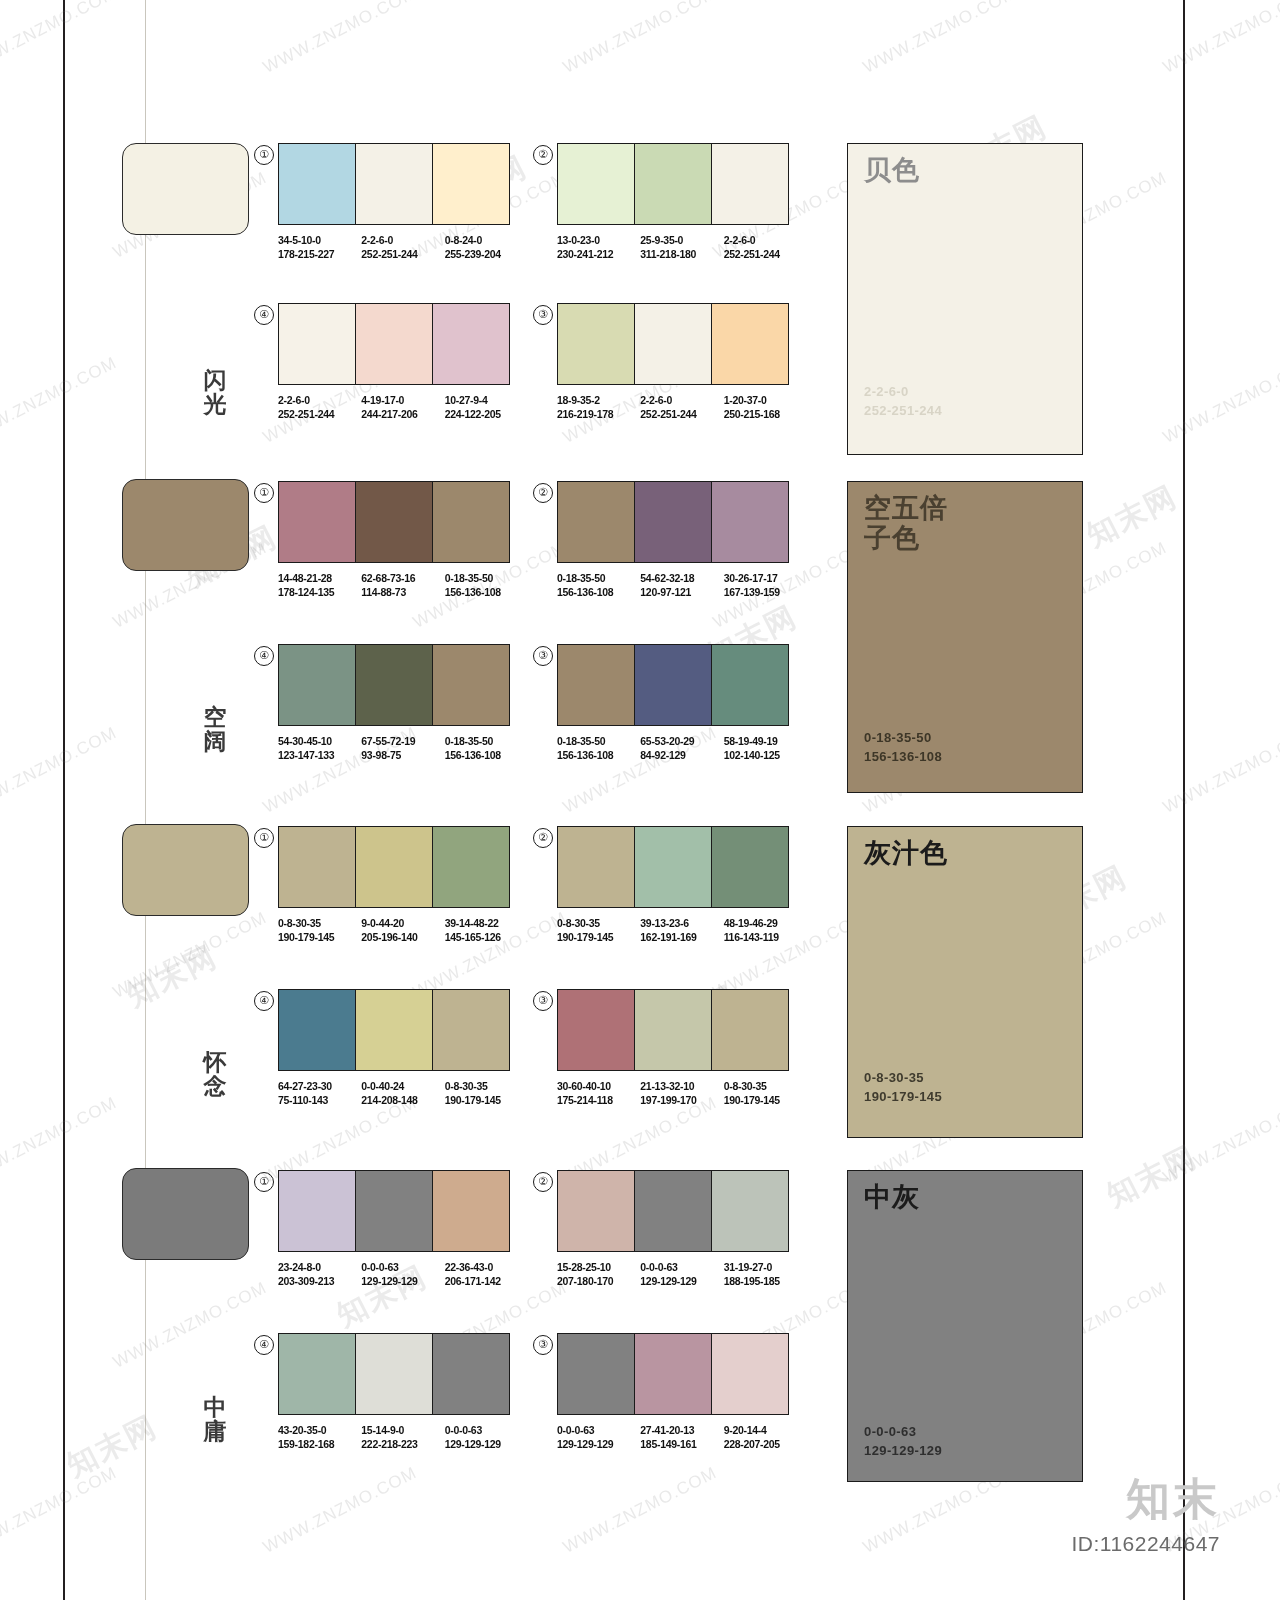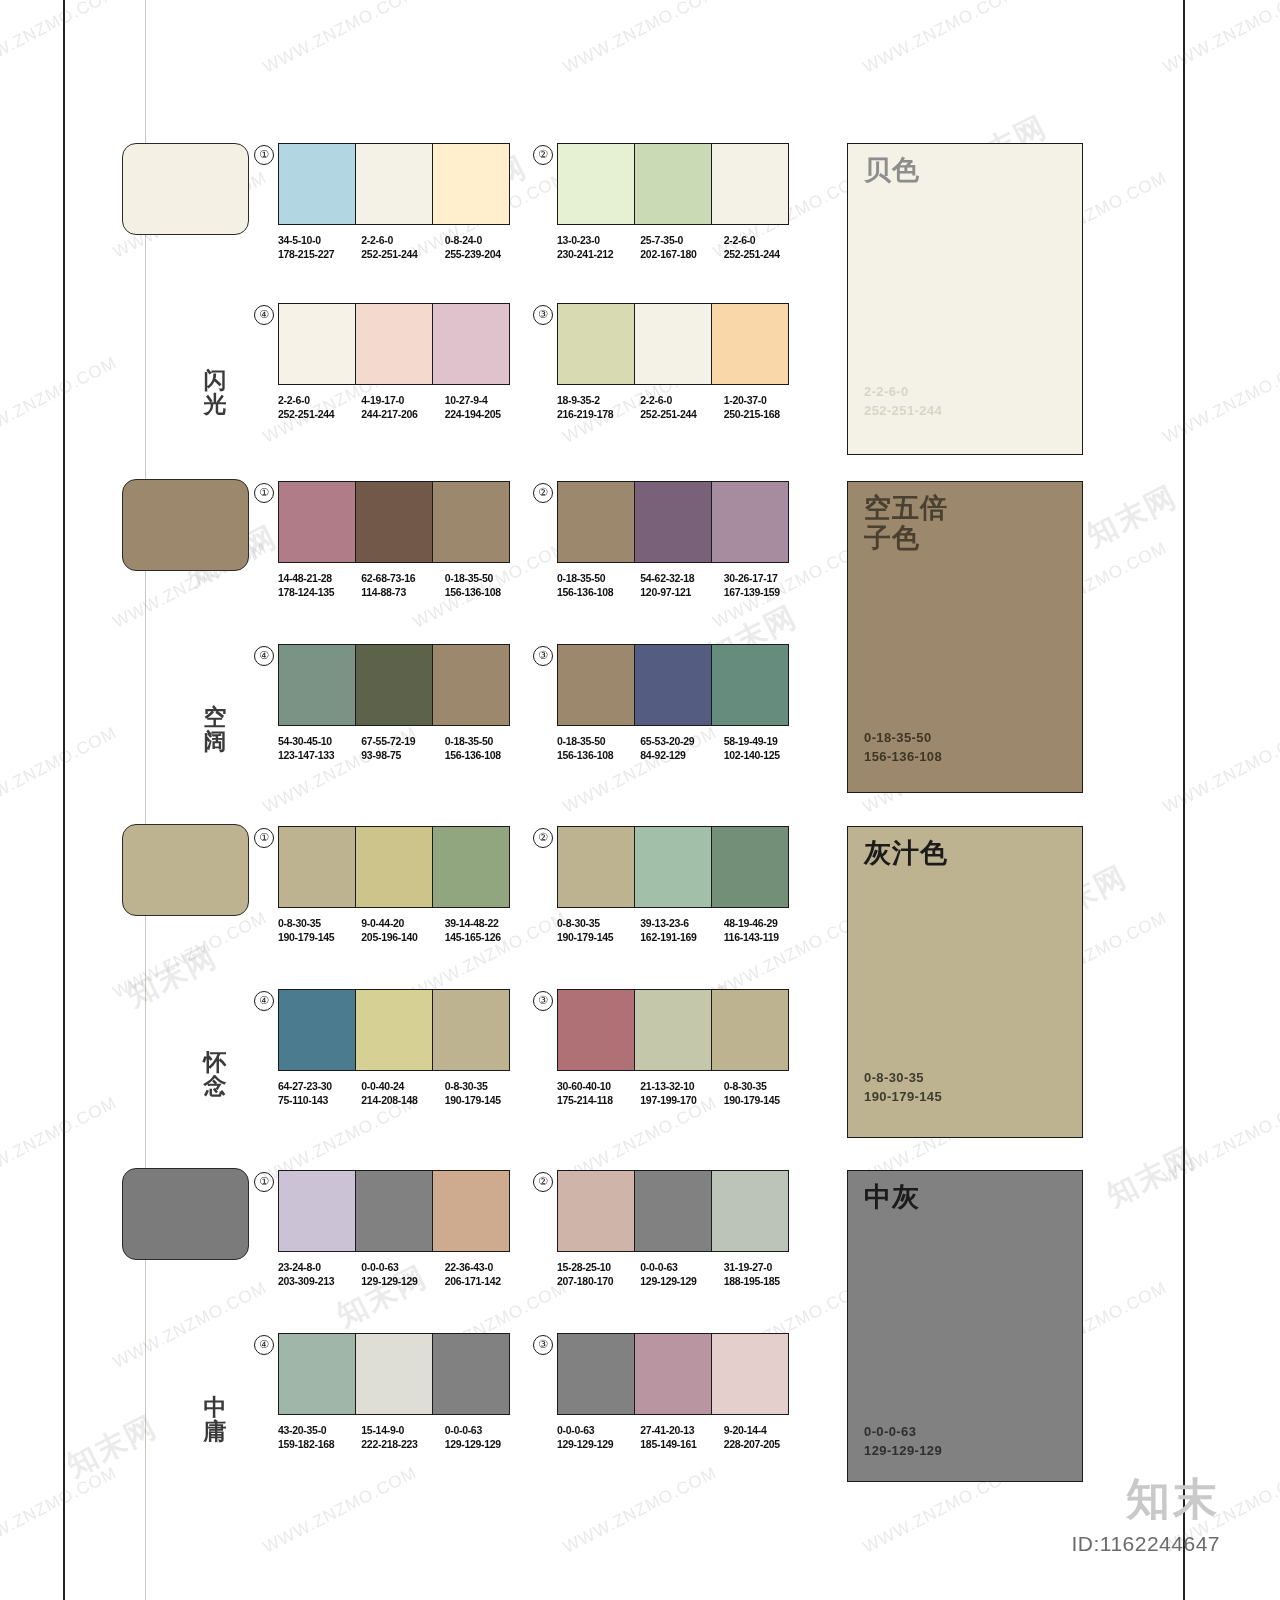--- a/index.html
+++ b/index.html
@@ -288,22 +288,22 @@
           <div class="sw" style="background: rgb(230, 241, 212);"></div>
           <div class="sw" style="background: rgb(202, 218, 180);"></div>
           <div class="sw" style="background: rgb(244, 241, 231);"></div>
         </div>
         <div class="pal-codes">
           <div class="code">
             <div>13-0-23-0</div>
             <div>230-241-212</div>
           </div>
           <div class="code">
-            <div>25-7-35-0</div>
-            <div>202-167-180</div>
+            <div>25-9-35-0</div>
+            <div>311-218-180</div>
           </div>
           <div class="code">
             <div>2-2-6-0</div>
             <div>252-251-244</div>
           </div>
         </div>
       </div>
       <div class="palette" style="left: 278px; top: 303px;">
         <div class="pal-num">④</div>
         <div class="pal-strip">
@@ -315,21 +315,21 @@
           <div class="code">
             <div>2-2-6-0</div>
             <div>252-251-244</div>
           </div>
           <div class="code">
             <div>4-19-17-0</div>
             <div>244-217-206</div>
           </div>
           <div class="code">
             <div>10-27-9-4</div>
-            <div>224-194-205</div>
+            <div>224-122-205</div>
           </div>
         </div>
       </div>
       <div class="palette" style="left: 557px; top: 303px;">
         <div class="pal-num">③</div>
         <div class="pal-strip">
           <div class="sw" style="background: rgb(216, 219, 178);"></div>
           <div class="sw" style="background: rgb(244, 241, 231);"></div>
           <div class="sw" style="background: rgb(250, 215, 168);"></div>
         </div>

